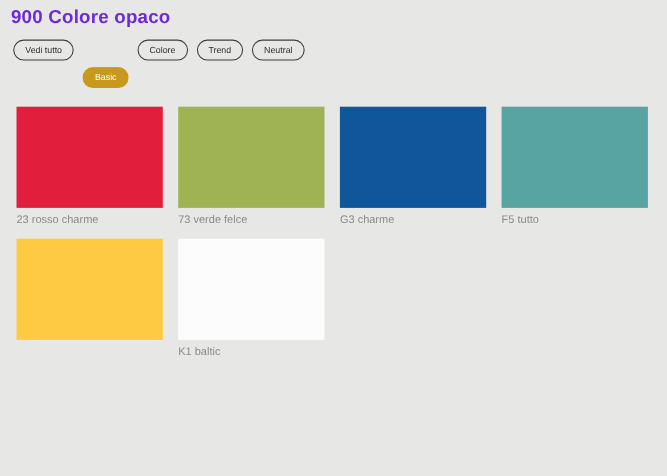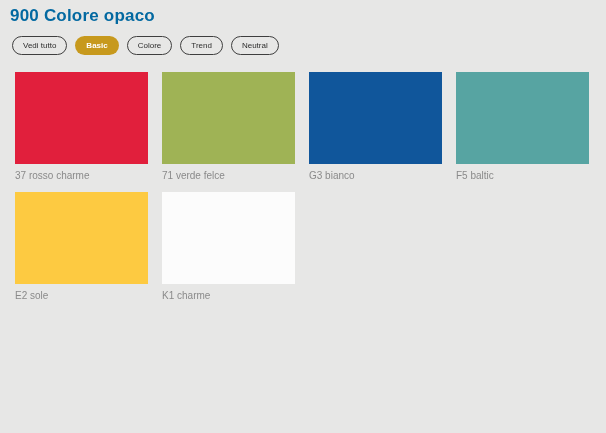--- a/index.html
+++ b/index.html
@@ -11,21 +11,21 @@
     height: 433px;
     background: #e7e7e6;
     font-family: "Liberation Sans", sans-serif;
     overflow: hidden;
   }
   .page-title {
     margin: 6px 0 0 10px;
     font-size: 17px;
     line-height: 20px;
     font-weight: 700;
-    color: #0369a1;
+    color: #6d28d9;
     letter-spacing: 0.2px;
   }
   .filter-row {
     display: flex;
     align-items: flex-start;
     gap: 8px;
     margin: 10px 0 0 12px;
   }
   .pill {
     box-sizing: border-box;
@@ -37,21 +37,22 @@
     color: #2d2d2d;
     font-family: "Liberation Sans", sans-serif;
     font-size: 8px;
     line-height: 17px;
     cursor: pointer;
     white-space: nowrap;
   }
   .pill.selected {
     border-color: transparent;
     color: #ffffff;
-    font-weight: 700;
+    font-weight: 400;
+    margin-top: 25px;
   }
   .swatch-grid {
     display: grid;
     grid-template-columns: repeat(4, 133px);
     column-gap: 14px;
     row-gap: 10px;
     margin: 17px 0 0 15px;
   }
   .swatch-cell {
     width: 133px;
@@ -78,35 +79,34 @@
   <button class="pill">Vedi tutto</button>
   <button class="pill selected" style="background-color: rgb(199, 153, 29);">Basic</button>
   <button class="pill">Colore</button>
   <button class="pill">Trend</button>
   <button class="pill">Neutral</button>
 </div>
 
 <div class="swatch-grid">
   <div class="swatch-cell">
     <div class="swatch" style="background-color: rgb(225, 31, 60);"></div>
-    <div class="swatch-label">37 rosso charme</div>
+    <div class="swatch-label">23 rosso charme</div>
   </div>
   <div class="swatch-cell">
     <div class="swatch" style="background-color: rgb(159, 179, 85);"></div>
-    <div class="swatch-label">71 verde felce</div>
+    <div class="swatch-label">73 verde felce</div>
   </div>
   <div class="swatch-cell">
     <div class="swatch" style="background-color: rgb(16, 86, 155);"></div>
-    <div class="swatch-label">G3 bianco</div>
+    <div class="swatch-label">G3 charme</div>
   </div>
   <div class="swatch-cell">
     <div class="swatch" style="background-color: rgb(87, 164, 162);"></div>
-    <div class="swatch-label">F5 baltic</div>
+    <div class="swatch-label">F5 tutto</div>
   </div>
   <div class="swatch-cell">
     <div class="swatch" style="background-color: rgb(253, 202, 65);"></div>
-    <div class="swatch-label">E2 sole</div>
   </div>
   <div class="swatch-cell">
     <div class="swatch" style="background-color: rgb(252, 252, 252);"></div>
-    <div class="swatch-label">K1 charme</div>
+    <div class="swatch-label">K1 baltic</div>
   </div>
 </div>
 
 </body></html>

